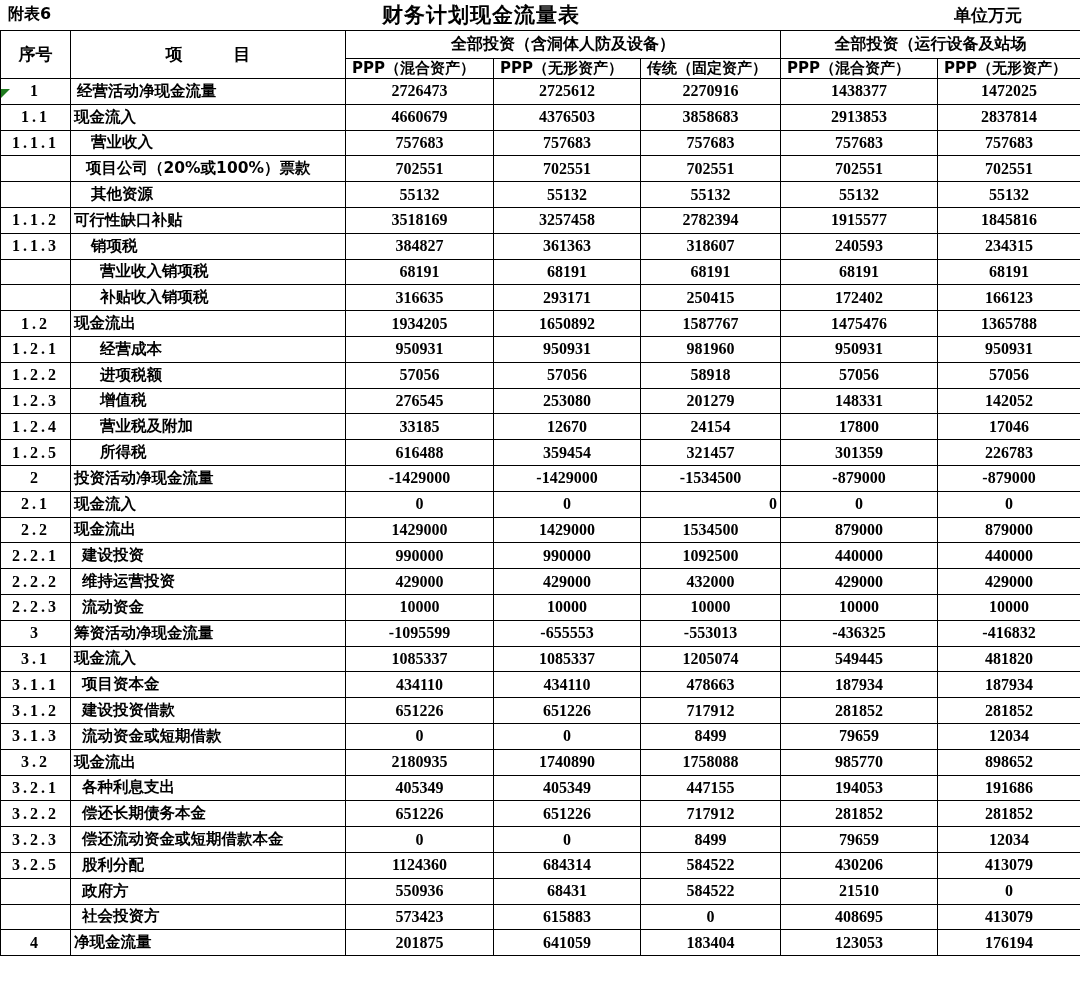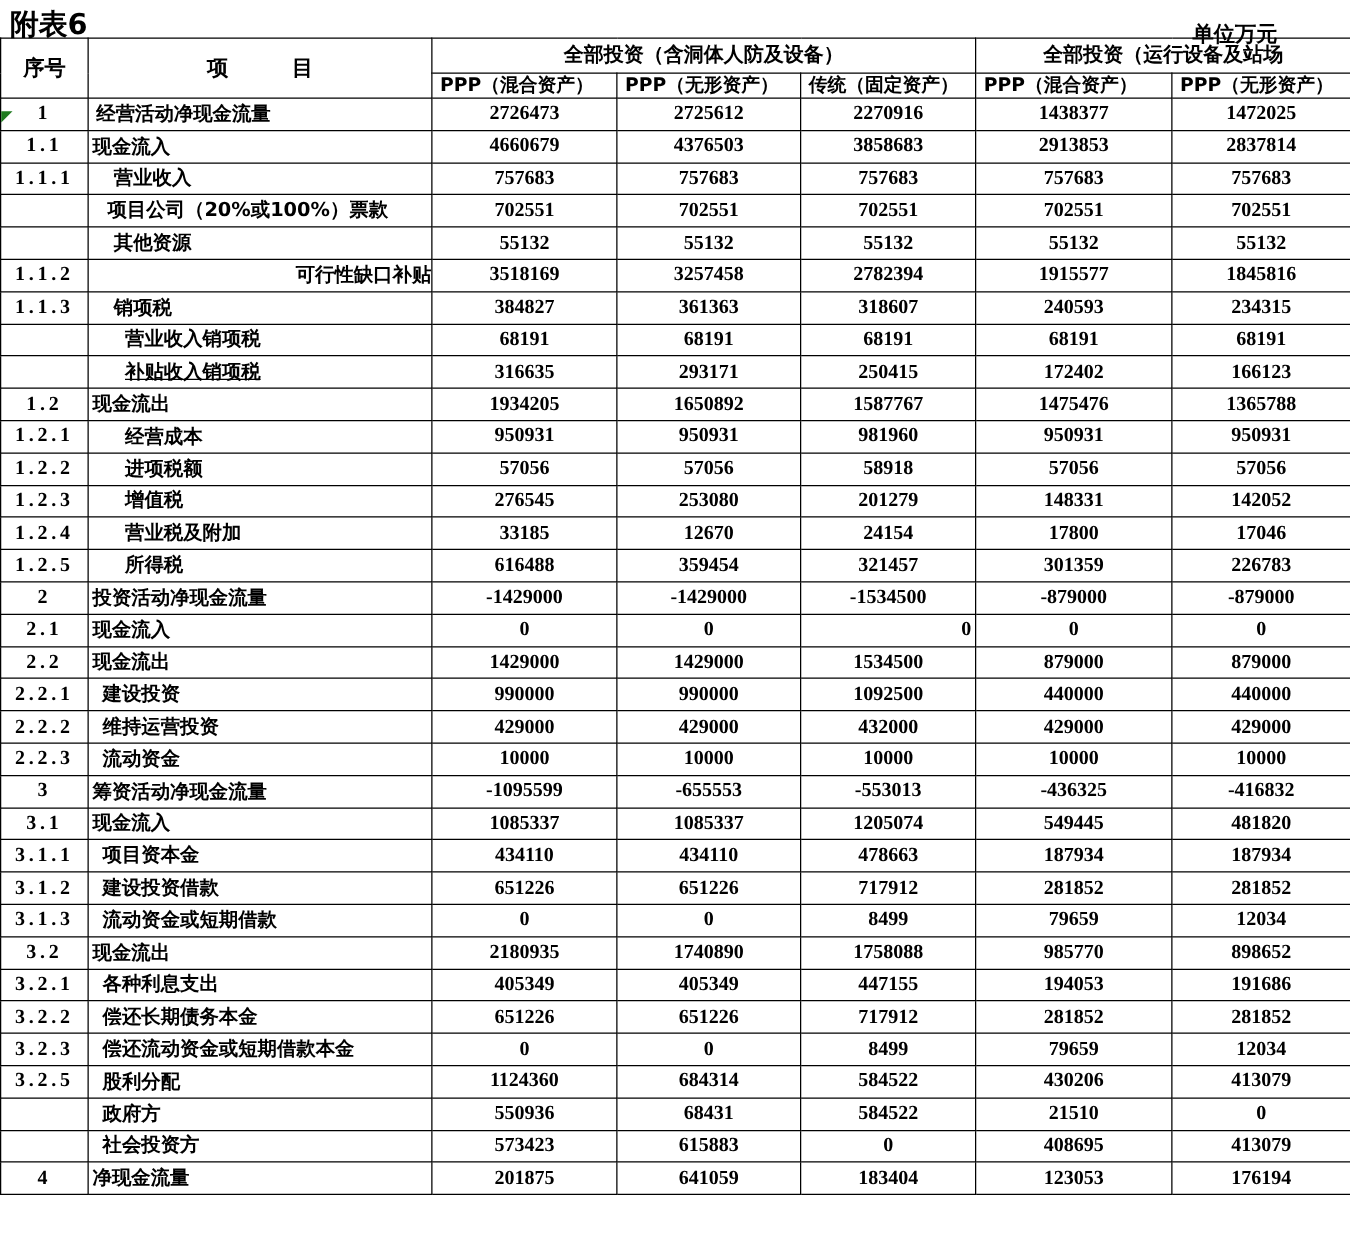--- a/index.html
+++ b/index.html
@@ -5,24 +5,24 @@
   * { box-sizing: border-box; }
   html, body { margin: 0; padding: 0; }
   body {
     width: 1080px; height: 999px; overflow: hidden;
     background: #ffffff; color: #000;
     font-family: "DejaVu Sans", "Liberation Sans", sans-serif;
     font-weight: bold;
     position: relative;
   }
   .titlebar { position: relative; height: 30px; }
-  .attach-label { position: absolute; left: 8px; top: 4px; font-size: 23px; }
+  .attach-label { position: absolute; left: 8px; top: 4px; font-size: 16px; }
   .main-title  { position: absolute; left: 0; top: 1px; width: 962px; text-align: center;
                  font-size: 21px; letter-spacing: 1px; }
-  .unit-label  { position: absolute; right: 58px; top: 16px; font-size: 17px; }
+  .unit-label  { position: absolute; right: 58px; top: 4px; font-size: 17px; }
 
   table.cashflow { border-collapse: collapse; table-layout: fixed; width: 1080px; }
   th, td { border: 1px solid #000; padding: 0; overflow: hidden; white-space: nowrap; }
   thead th { font-weight: bold; vertical-align: middle; }
   th.no-head   { font-size: 17px; }
   th.item-head { font-size: 17px; }
   th.group-head{ height: 28px; font-size: 16px; text-align: center; }
   th.sub-head  { height: 15px; font-size: 15px; text-align: left; padding-left: 6px; }
 
   tbody td { height: 25.8px; vertical-align: middle; }
@@ -38,20 +38,21 @@
   .green-corner {
     position: absolute; left: 1px; top: 89px; width: 0; height: 0;
     border-top: 9px solid #1f7a1f; border-right: 9px solid transparent;
   }
 </style>
 </head>
 <body>
 
 <div class="titlebar">
   <span class="attach-label">附表6</span>
+  <span class="main-title">财务计划现金流量表</span>
   <span class="unit-label">单位万元</span>
 </div>
 
 <table class="cashflow">
   <colgroup>
     <col style="width:70px">
       <col style="width:275px">
       <col style="width:148px">
     <col style="width:147px">
       <col style="width:140px">
@@ -114,21 +115,21 @@
         <td class="cell-no"></td>
         <td class="cell-item" style="padding-left: 20px;">其他资源</td>
         <td class="cell-val">55132</td>
         <td class="cell-val">55132</td>
         <td class="cell-val">55132</td>
         <td class="cell-val">55132</td>
         <td class="cell-val">55132</td>
       </tr>
       <tr>
         <td class="cell-no">1.1.2</td>
-        <td class="cell-item" style="padding-left: 3px; text-align: right;">可行性缺口补贴</td>
+        <td class="cell-item" style="padding-left: 3px;">可行性缺口补贴</td>
         <td class="cell-val">3518169</td>
         <td class="cell-val">3257458</td>
         <td class="cell-val">2782394</td>
         <td class="cell-val">1915577</td>
         <td class="cell-val">1845816</td>
       </tr>
       <tr>
         <td class="cell-no">1.1.3</td>
         <td class="cell-item" style="padding-left: 20px;">销项税</td>
         <td class="cell-val">384827</td>
@@ -141,21 +142,21 @@
         <td class="cell-no"></td>
         <td class="cell-item" style="padding-left: 29px;">营业收入销项税</td>
         <td class="cell-val">68191</td>
         <td class="cell-val">68191</td>
         <td class="cell-val">68191</td>
         <td class="cell-val">68191</td>
         <td class="cell-val">68191</td>
       </tr>
       <tr>
         <td class="cell-no"></td>
-        <td class="cell-item" style="padding-left: 29px; text-decoration: underline;">补贴收入销项税</td>
+        <td class="cell-item" style="padding-left: 29px;">补贴收入销项税</td>
         <td class="cell-val">316635</td>
         <td class="cell-val">293171</td>
         <td class="cell-val">250415</td>
         <td class="cell-val">172402</td>
         <td class="cell-val">166123</td>
       </tr>
       <tr>
         <td class="cell-no">1.2</td>
         <td class="cell-item" style="padding-left: 3px;">现金流出</td>
         <td class="cell-val">1934205</td>

